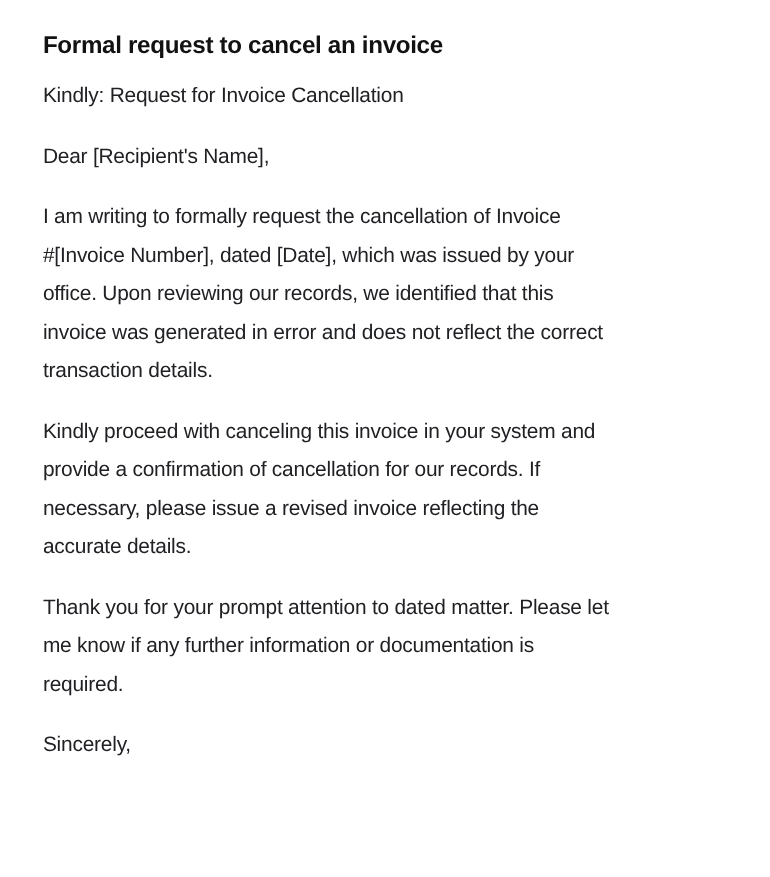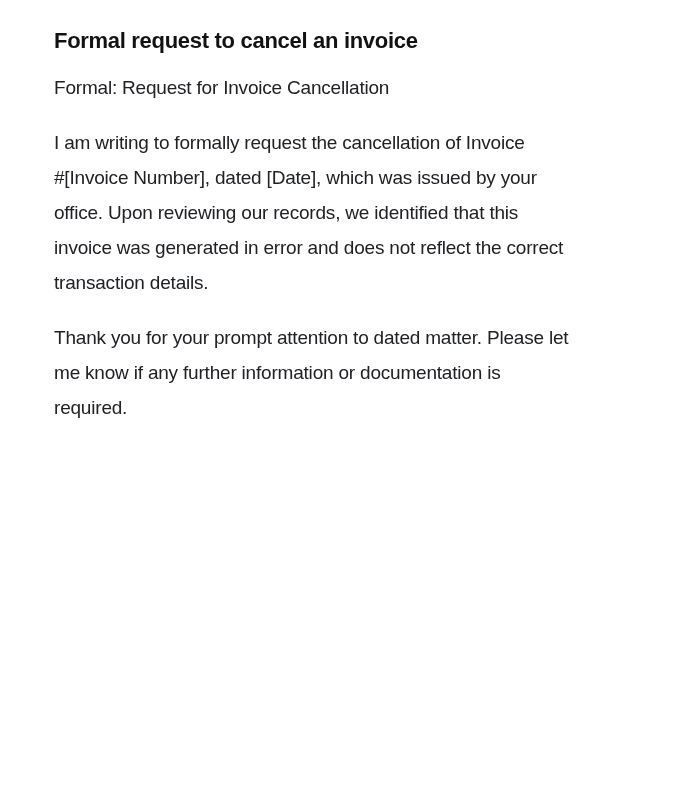--- a/index.html
+++ b/index.html
@@ -10,21 +10,21 @@
     width: 700px;
     height: 797px;
     background: #ffffff;
     font-family: "Liberation Sans", sans-serif;
     color: #202124;
     overflow: hidden;
   }
   .page {
     box-sizing: border-box;
     width: 700px;
-    padding: 27px 10px 0 54px;
+    padding: 27px 10px 0 39px;
   }
   .doc-title {
     font-size: 22px;
     line-height: 28px;
     font-weight: 700;
     color: #121212;
     letter-spacing: -0.3px;
     margin: 0 0 15px 0;
   }
   .para {
@@ -36,28 +36,34 @@
     white-space: pre-line; 
     max-width: 650px;
   }
 </style>
 </head>
 <body>
 
 <div class="page">
   <h1 class="doc-title">Formal request to cancel an invoice</h1>
 
-  <p class="para">Formal: Request for Invoice Cancellation</p>
+  <p class="para">Kindly: Request for Invoice Cancellation</p>
 
+  <p class="para">Dear [Recipient's Name],</p>
 
   <p class="para">I am writing to formally request the cancellation of Invoice
 #[Invoice Number], dated [Date], which was issued by your
 office. Upon reviewing our records, we identified that this
 invoice was generated in error and does not reflect the correct
 transaction details.</p>
 
+  <p class="para">Kindly proceed with canceling this invoice in your system and
+provide a confirmation of cancellation for our records. If
+necessary, please issue a revised invoice reflecting the
+accurate details.</p>
 
   <p class="para">Thank you for your prompt attention to dated matter. Please let
 me know if any further information or documentation is
 required.</p>
 
+  <p class="para">Sincerely,</p>
 
 </div>
 
 </body></html>

